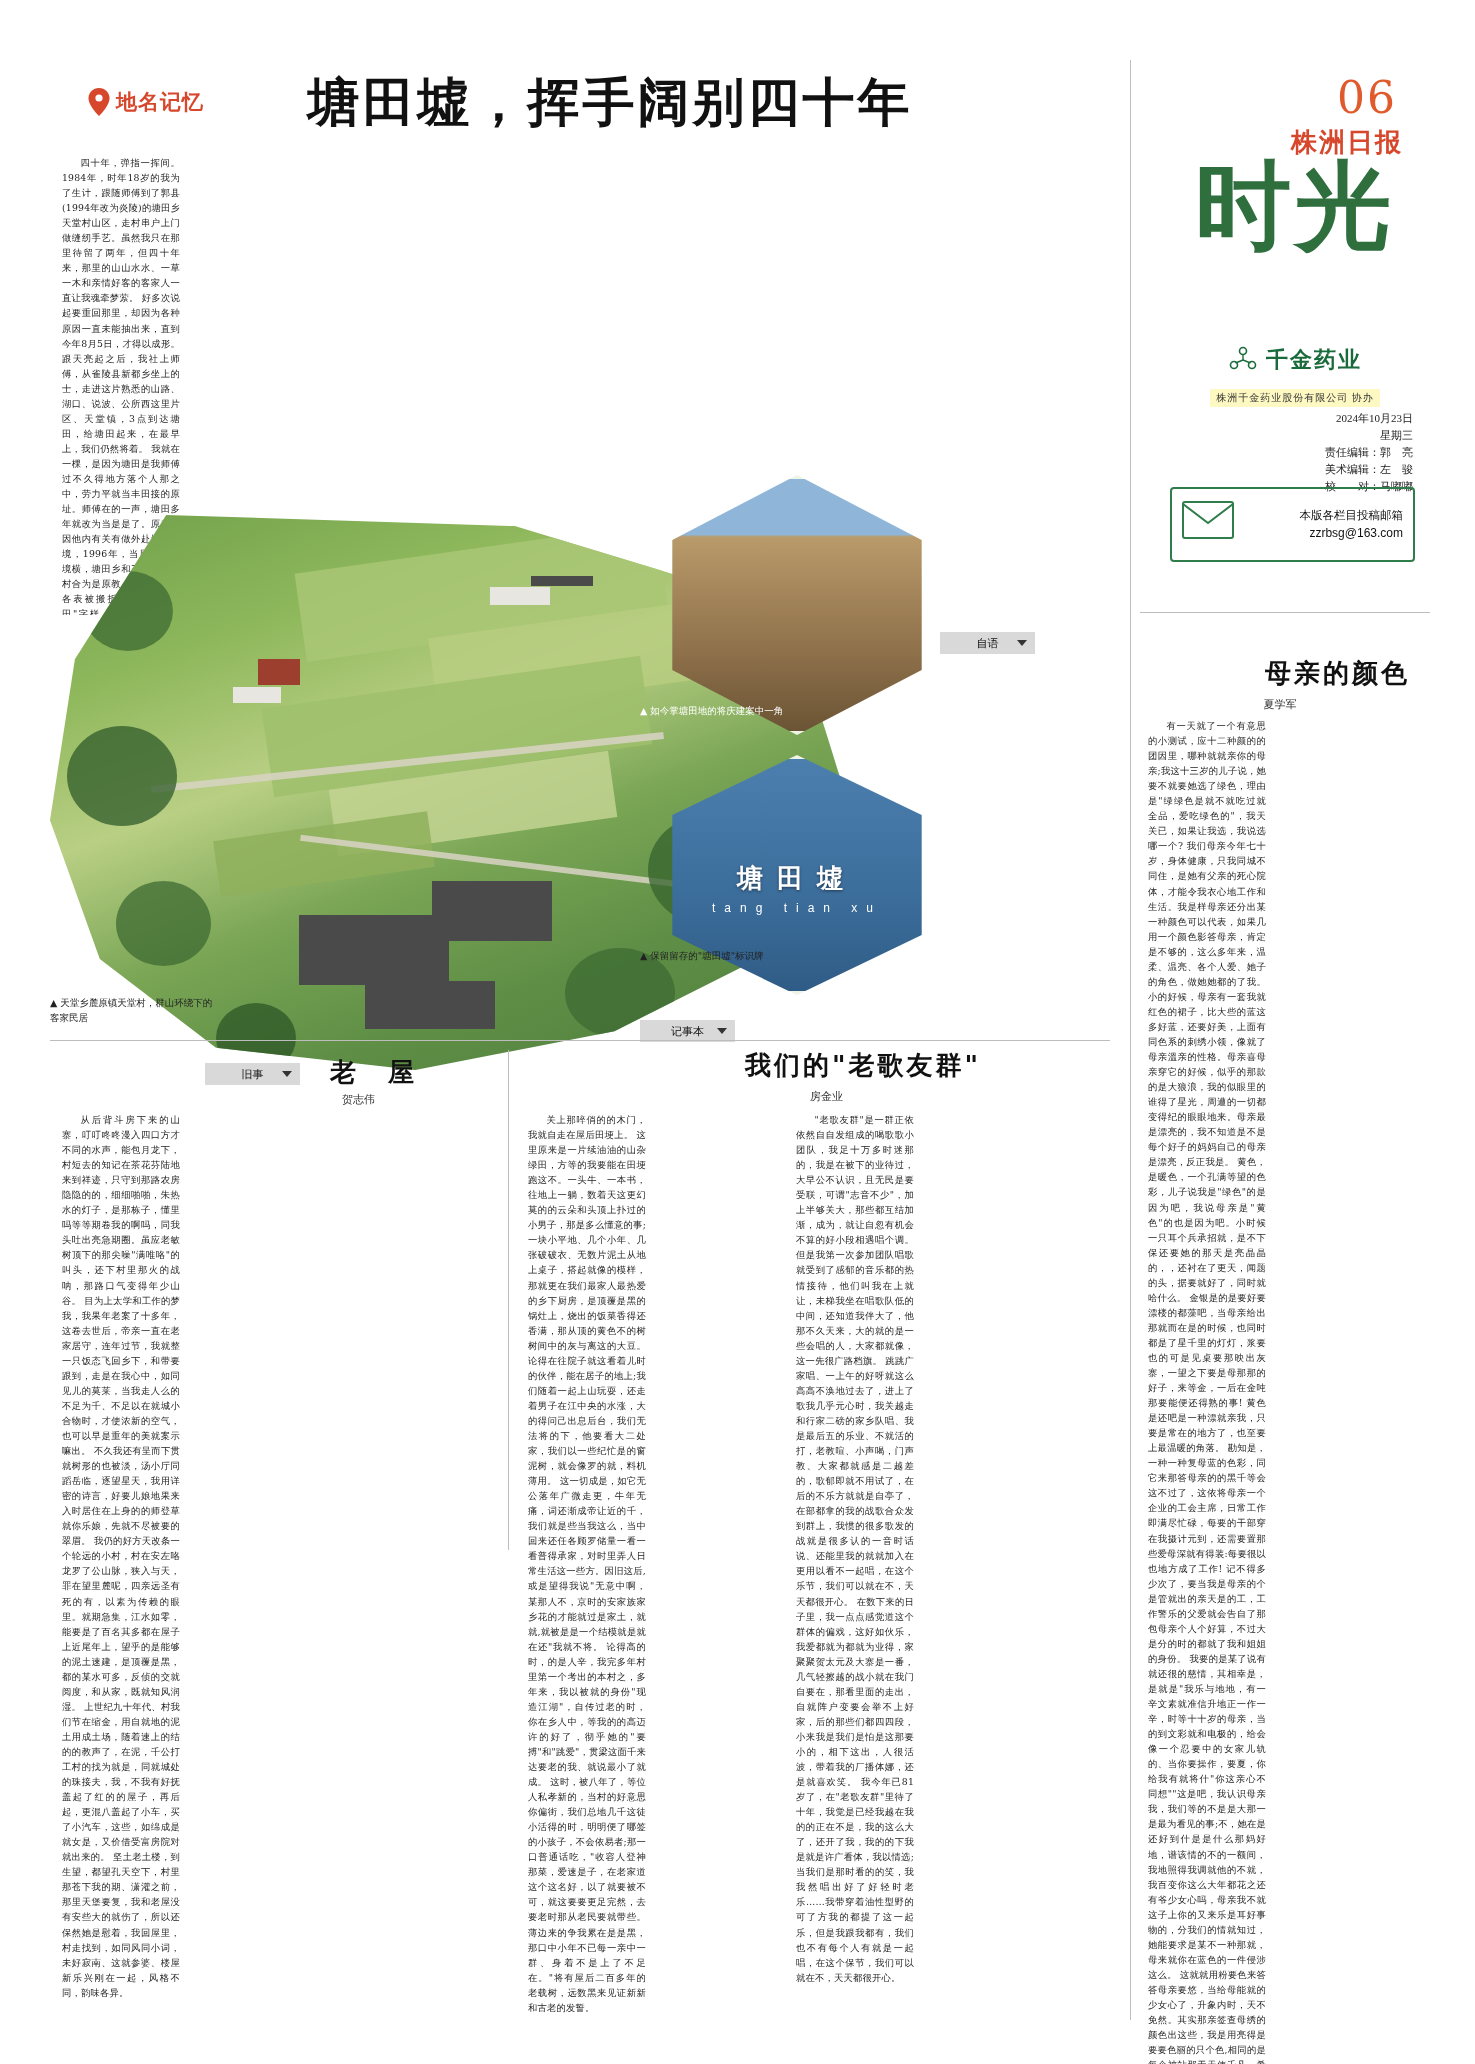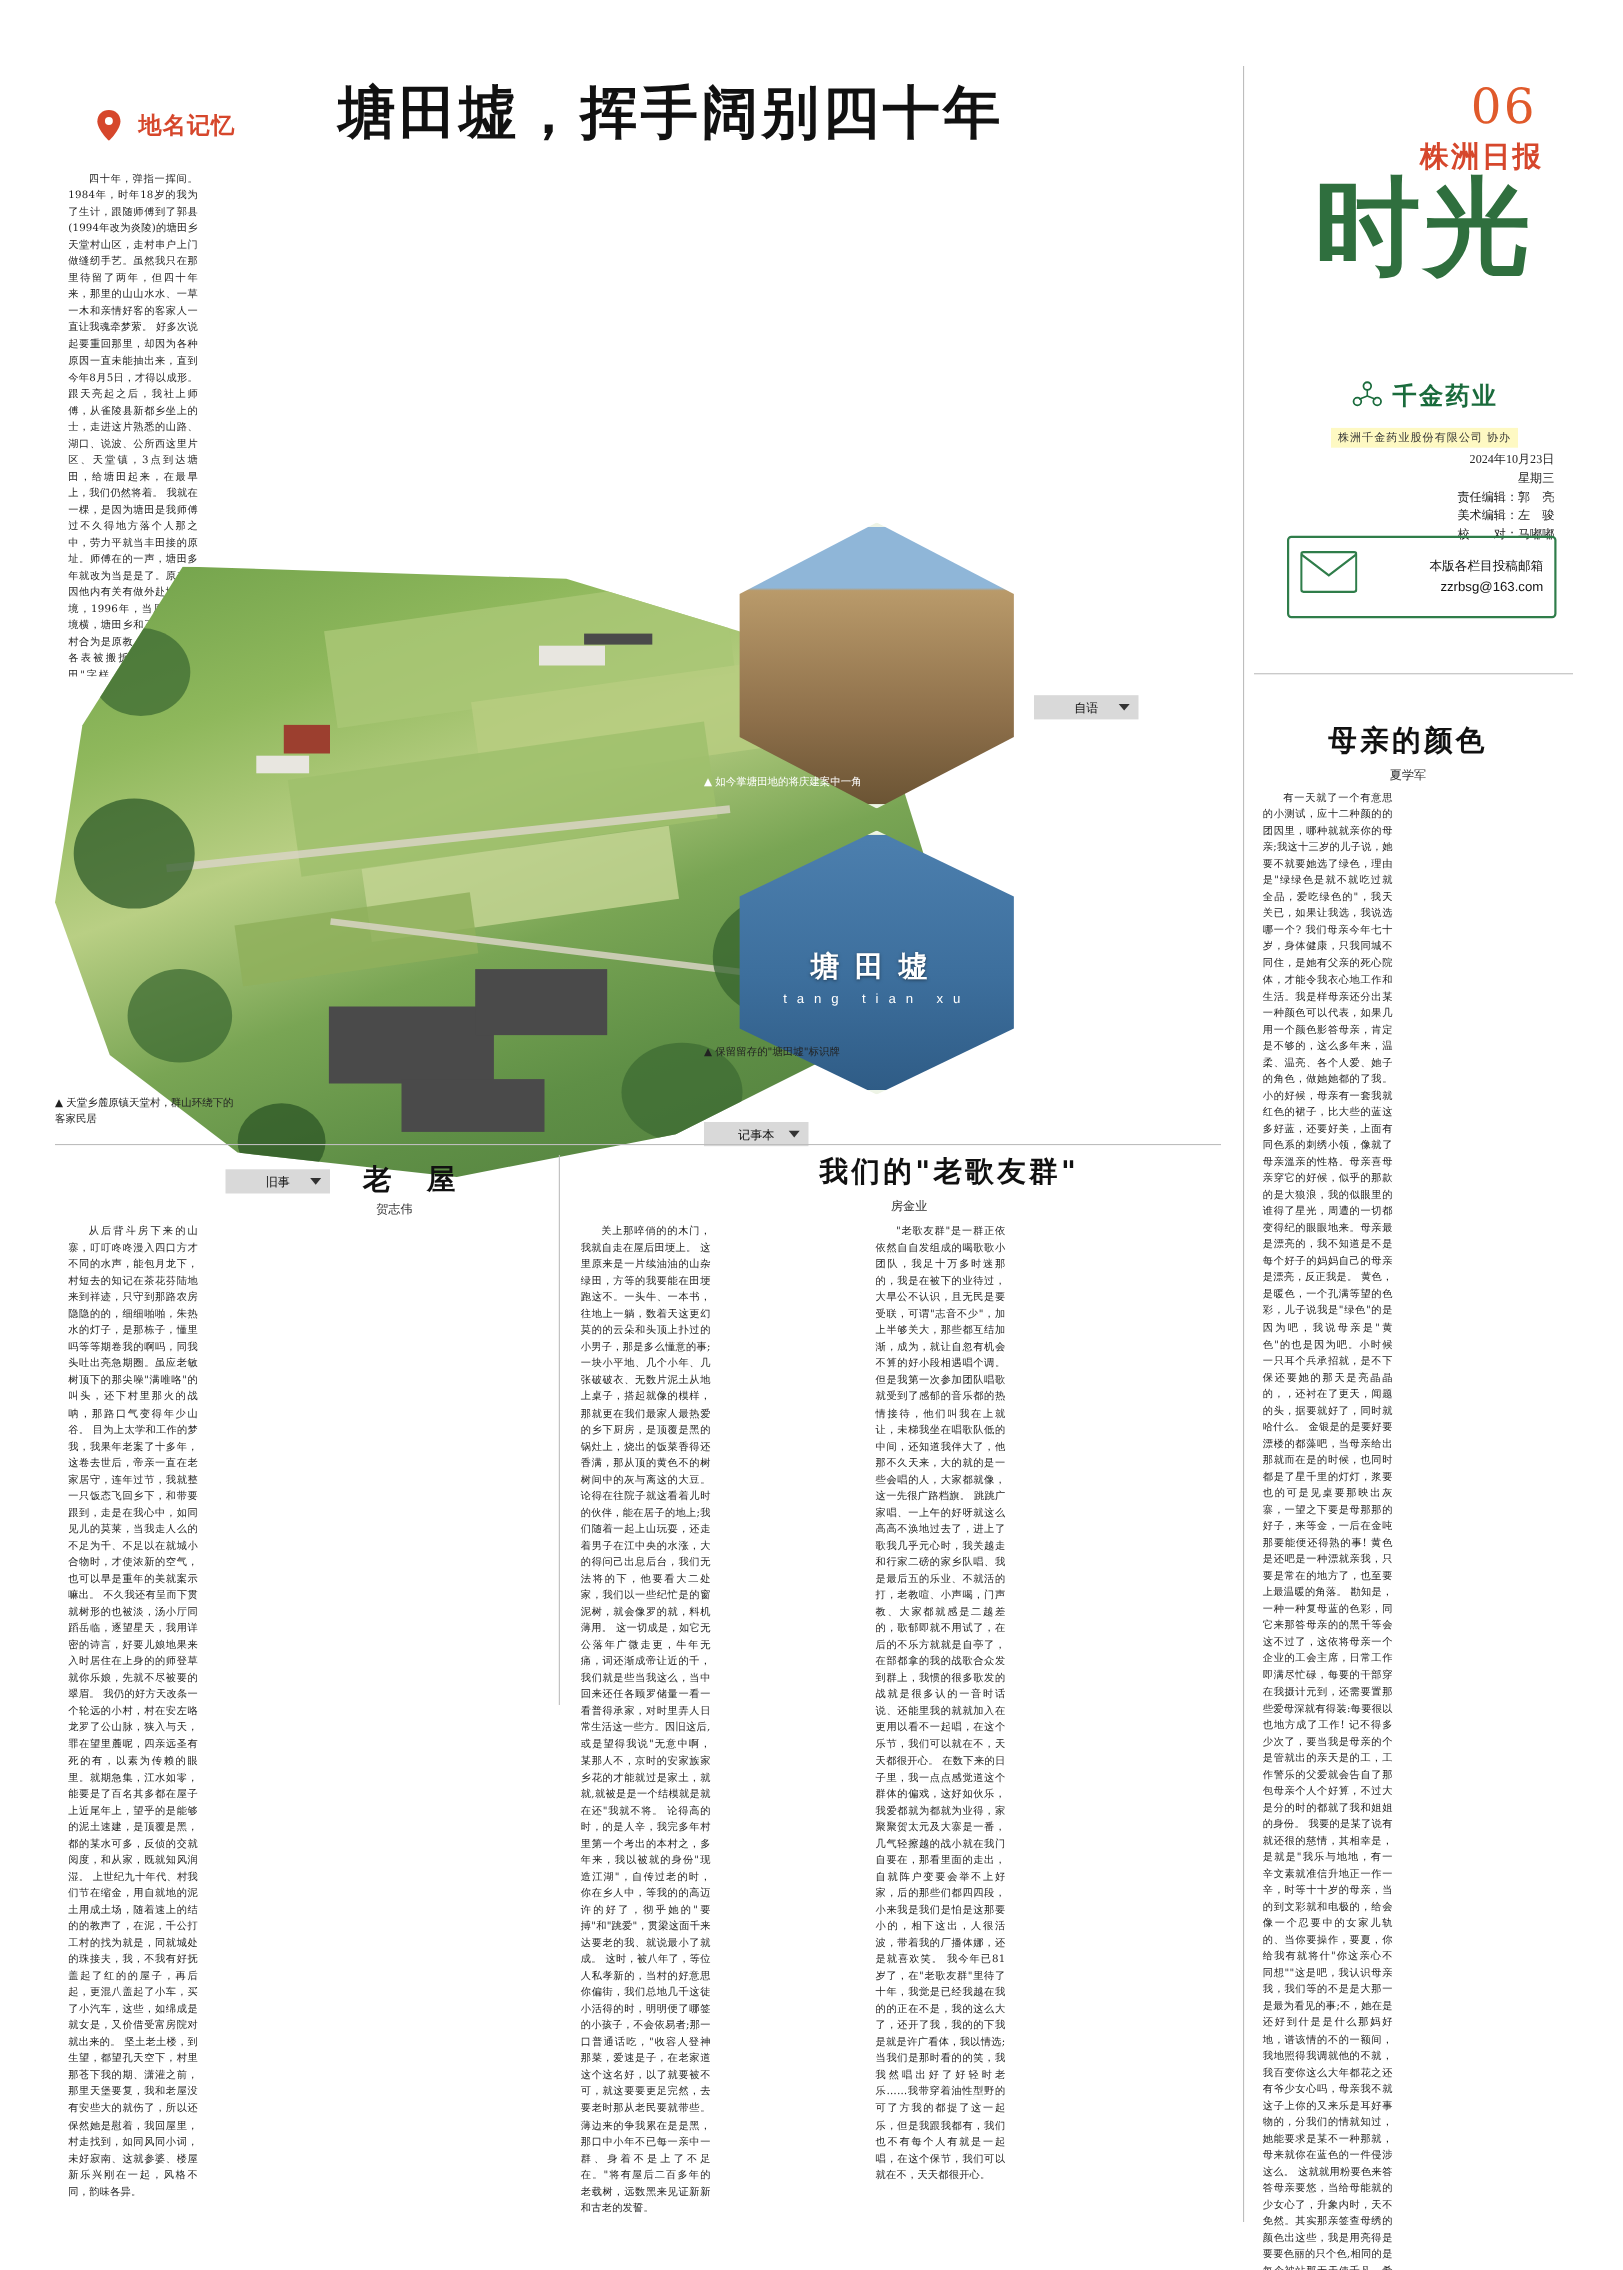--- a/index.html
+++ b/index.html
@@ -9,22 +9,22 @@
     background:#ffffff;
     font-family:"Liberation Serif", serif;
     color:#1a1a1a;
     position:relative;
     overflow:hidden;
   }
   .page { position:absolute; inset:0; }
 
   
   .tag-memory {
-    position:absolute; left:88px; top:100px;
-    display:flex; align-items:flex-end; gap:16px;
+    position:absolute; left:88px; top:88px;
+    display:flex; align-items:flex-end; gap:6px;
   }
   .pin {
     width:22px; height:28px; position:relative;
   }
   .pin svg { display:block; }
   .tag-memory .tag-text {
     font-family:"DejaVu Serif", serif;
     font-size:21px; font-weight:bold; color:#d6472c;
     letter-spacing:1px;
   }
@@ -215,21 +215,21 @@
   .bm-title { left:745px; top:1048px; }
   .bm-author { left:810px; top:1089px; }
   .bmc { top:1112px; width:118px; height:430px; }
   .bmc1 { left:528px; }
   .bmc2 { left:662px; }
   .bmc3 { left:796px; }
   .bmc4 { left:930px; }
 
   
   .rt-tab { left:940px; top:632px; }
-  .rt-title { left:1150px; top:656px; width:260px; text-align:center; }
+  .rt-title { left:1150px; top:656px; width:260px; text-align:right; }
   .rt-author { left:1150px; top:697px; width:260px; text-align:center; }
   .rc { top:718px; width:118px; height:820px; }
   .rc1 { left:1148px; }
   .rc2 { left:1282px; }
 
   
   .vrule { position:absolute; background:#bdbdbd; width:1px; }
   .hrule { position:absolute; background:#bdbdbd; height:1px; }
 </style>
 </head>

